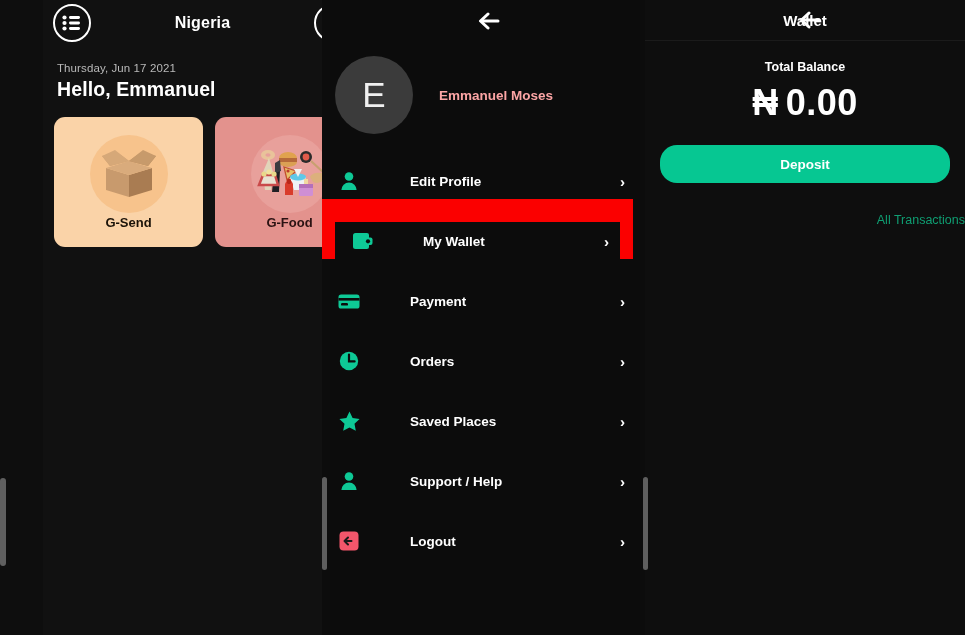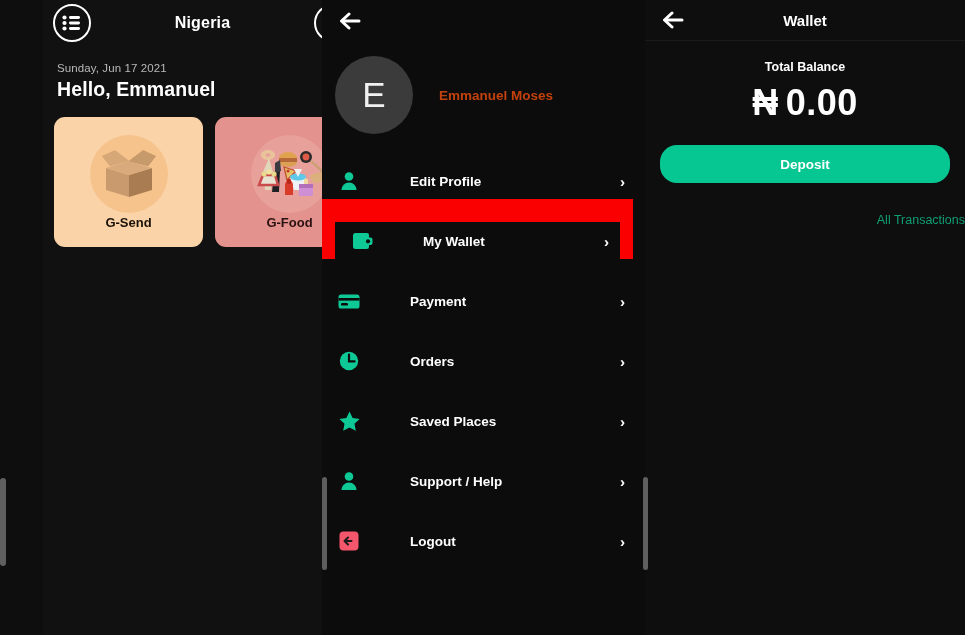--- a/index.html
+++ b/index.html
@@ -47,41 +47,41 @@
     position: relative; display: flex; flex-direction: column;
     align-items: center; justify-content: center;
   }
   .svc-art { width: 78px; height: 78px; border-radius: 50%; display: flex; align-items: center; justify-content: center; }
   .svc-label { color: #1a1208; font-size: 13px; font-weight: bold; margin-top: 2px; }
   .svc-card.food .svc-label { color: #2a1212; }
 
   
   .bar {
     position: relative; height: 41px; width: 100%;
-    display: flex; align-items: center;
+    display: flex; align-items: center; justify-content: center;
   }
   .bar .back {
     width: 34px; height: 28px; margin-left: 12px; flex: none;
     display: flex; align-items: center; justify-content: center;
   }
   .bar .bar-title {
     position: absolute; left: 0; right: 0; text-align: center;
     color: #ffffff; font-size: 15px; font-weight: bold; pointer-events: none;
   }
   .panel-wallet .bar { border-bottom: 1px solid #1b1b1b; }
 
   
   .profile { display: flex; align-items: center; padding: 15px 0 0 13px; }
   .avatar {
     width: 78px; height: 78px; border-radius: 50%;
     background: #3b3b3b; color: #f0f0f0;
     display: flex; align-items: center; justify-content: center;
     font-size: 35px; font-weight: 300; flex: none;
   }
-  .profile-name { color: #c2410c; font-size: 13.5px; font-weight: bold; margin-left: 26px; }
+  .profile-name { color: #fca5a5; font-size: 13.5px; font-weight: bold; margin-left: 26px; }
 
   .menu-list { margin-top: 17px; }
   .menu-item {
     position: relative; height: 60px; width: 100%;
     display: flex; align-items: center; padding: 0 0 0 12px;
   }
   .mi-icon { width: 30px; height: 26px; display: flex; align-items: center; justify-content: center; flex: none; }
   .mi-label { color: #ffffff; font-size: 13.5px; font-weight: bold; margin-left: 23px; padding-left: 23px; }
   .mi-chev { position: absolute; right: 20px; color: #ffffff; font-size: 15px; font-weight: bold; line-height: 1; }
 
@@ -140,21 +140,21 @@
           <rect x="7" y="12.1" width="11" height="2.8" rx="1.4" fill="#fff"></rect>
         </svg>
       </div>
       <div class="home-title">Nigeria</div>
       <div class="circle-btn help">
         <span class="qmark">?</span>
       </div>
     </div>
 
     <div class="greeting">
-      <div class="date">Sunday, Jun 17 2021</div>
+      <div class="date">Thursday, Jun 17 2021</div>
       <div class="hello">Hello, Emmanuel</div>
     </div>
 
     <div class="cards">
 
       <div class="svc-card send" style="background:#fad3a8">
         <div class="svc-art" style="background:#f7c38c">
           <svg width="62" height="54" viewBox="0 0 62 54">
             <polygon points="8,21 31,28 31,50 8,43" fill="#c89a6d"></polygon>
             <polygon points="54,21 31,28 31,50 54,43" fill="#a97c52"></polygon>

